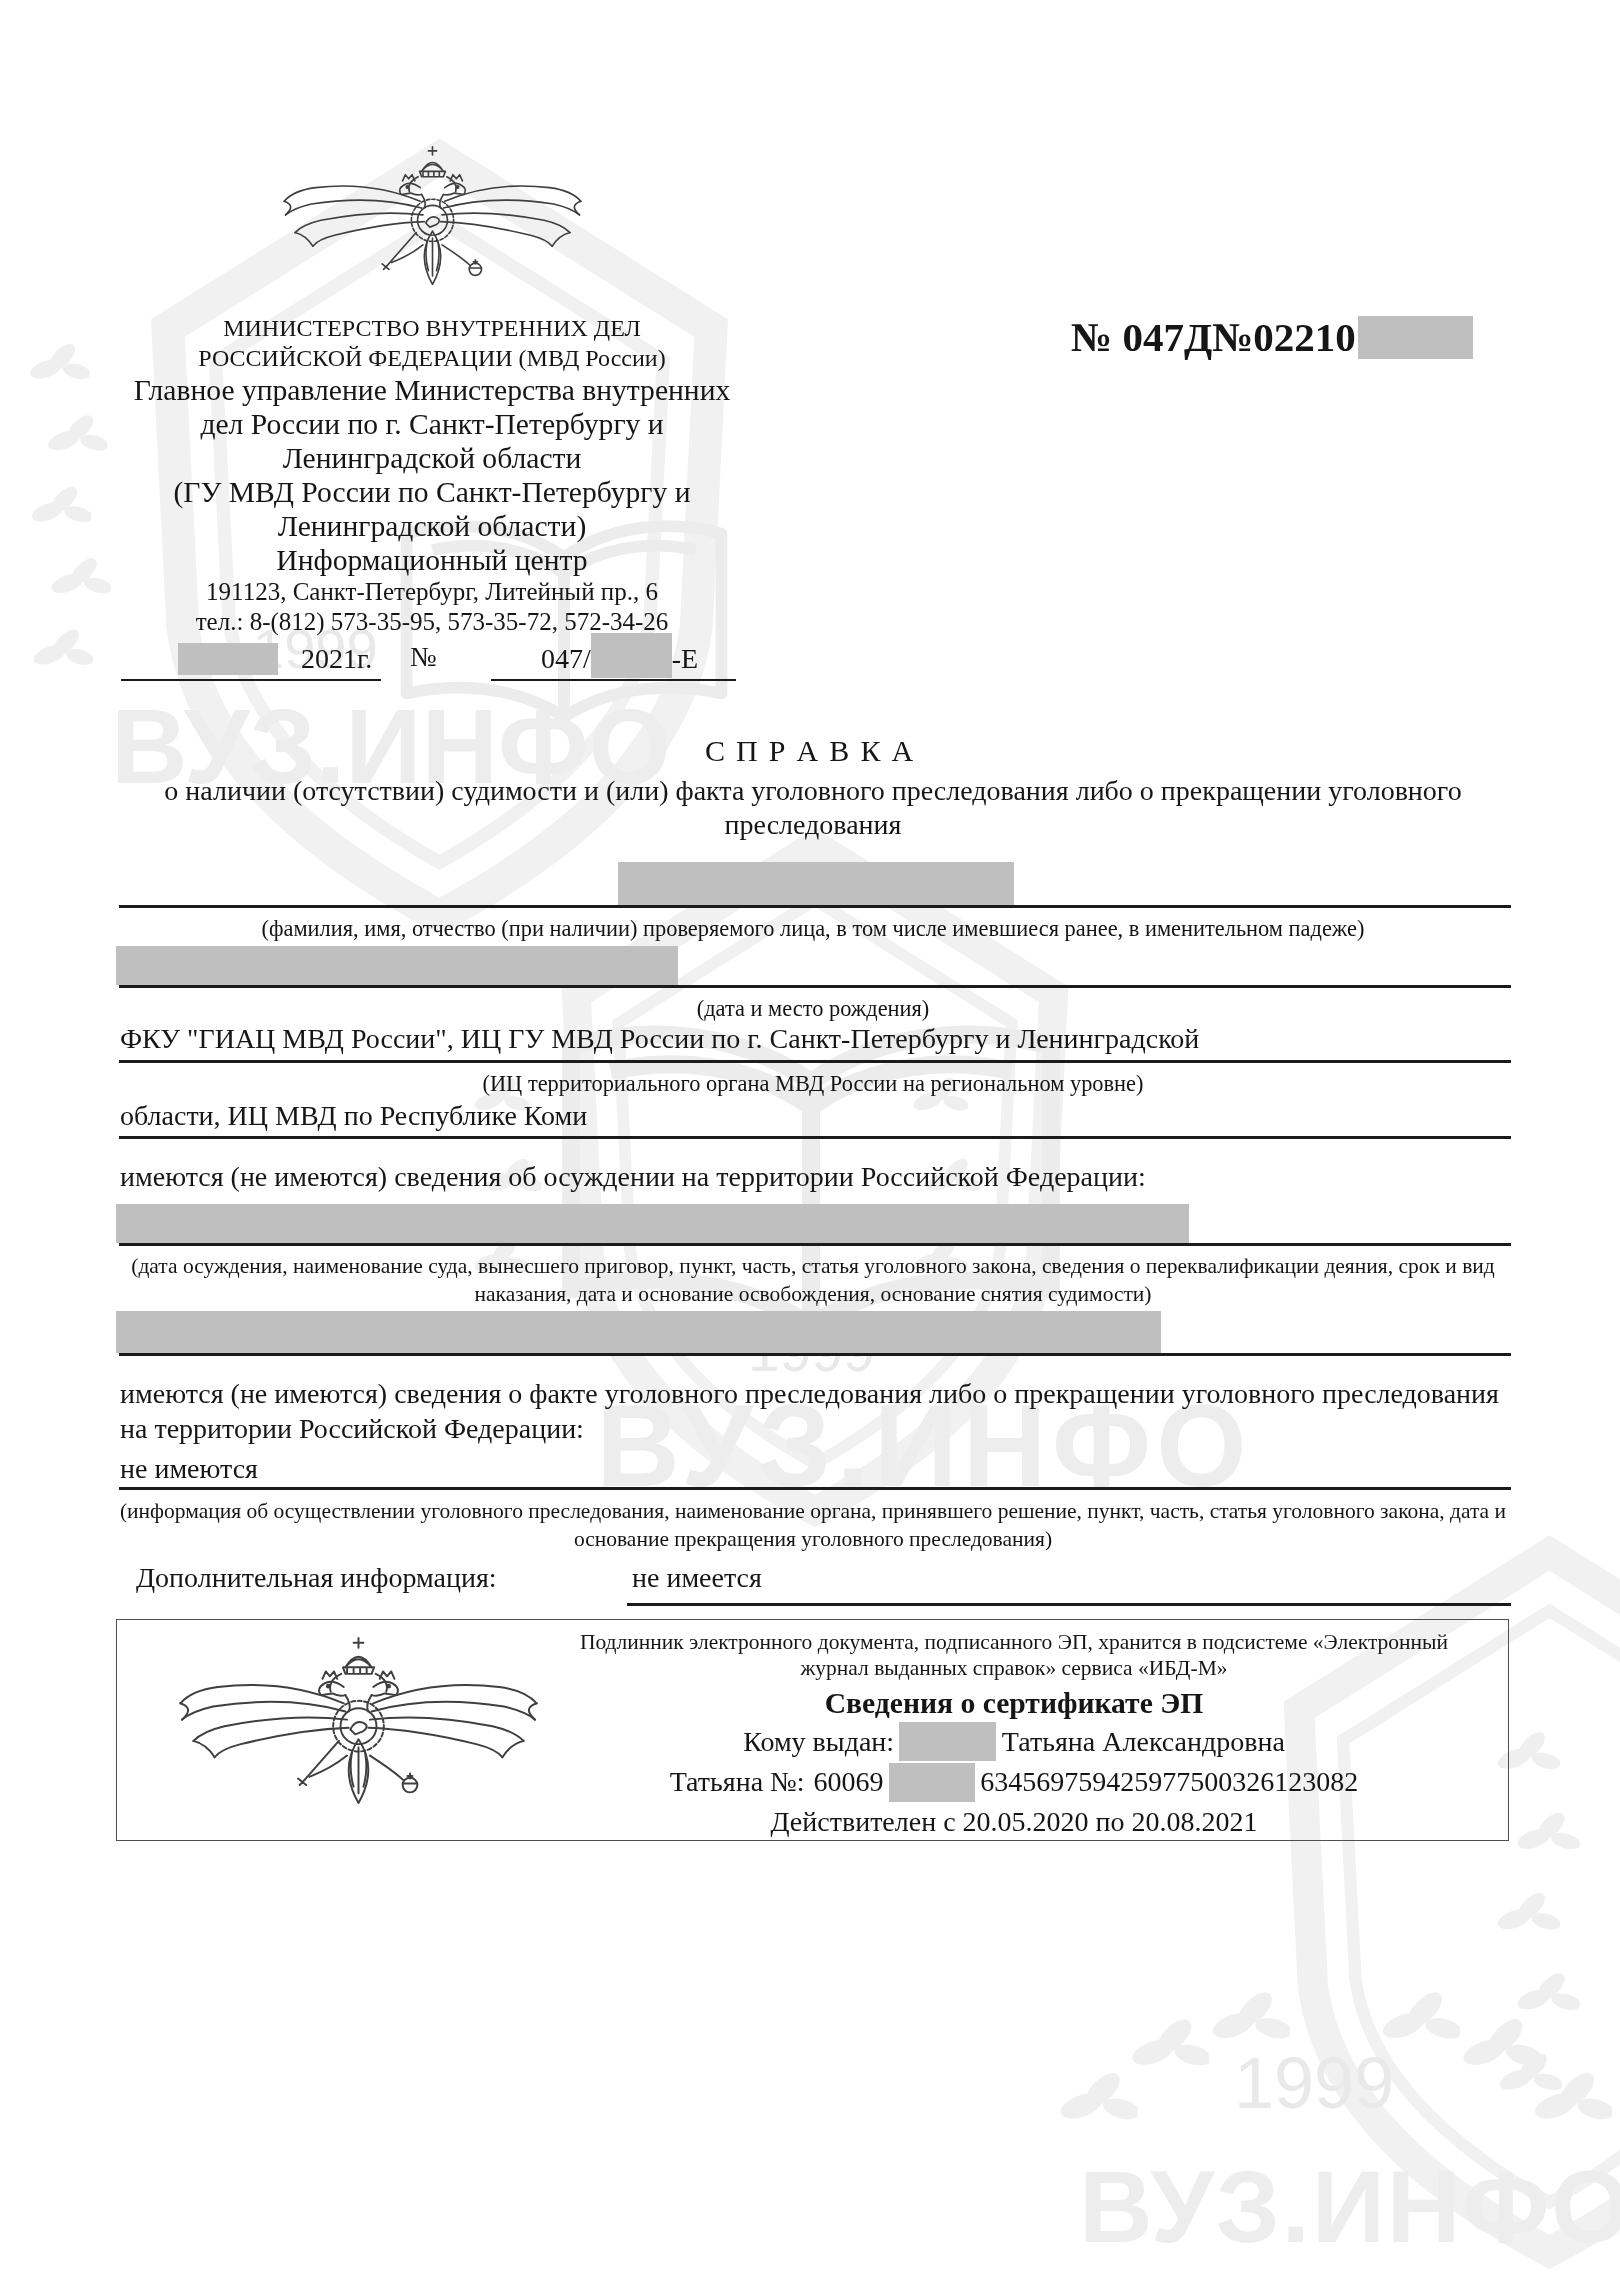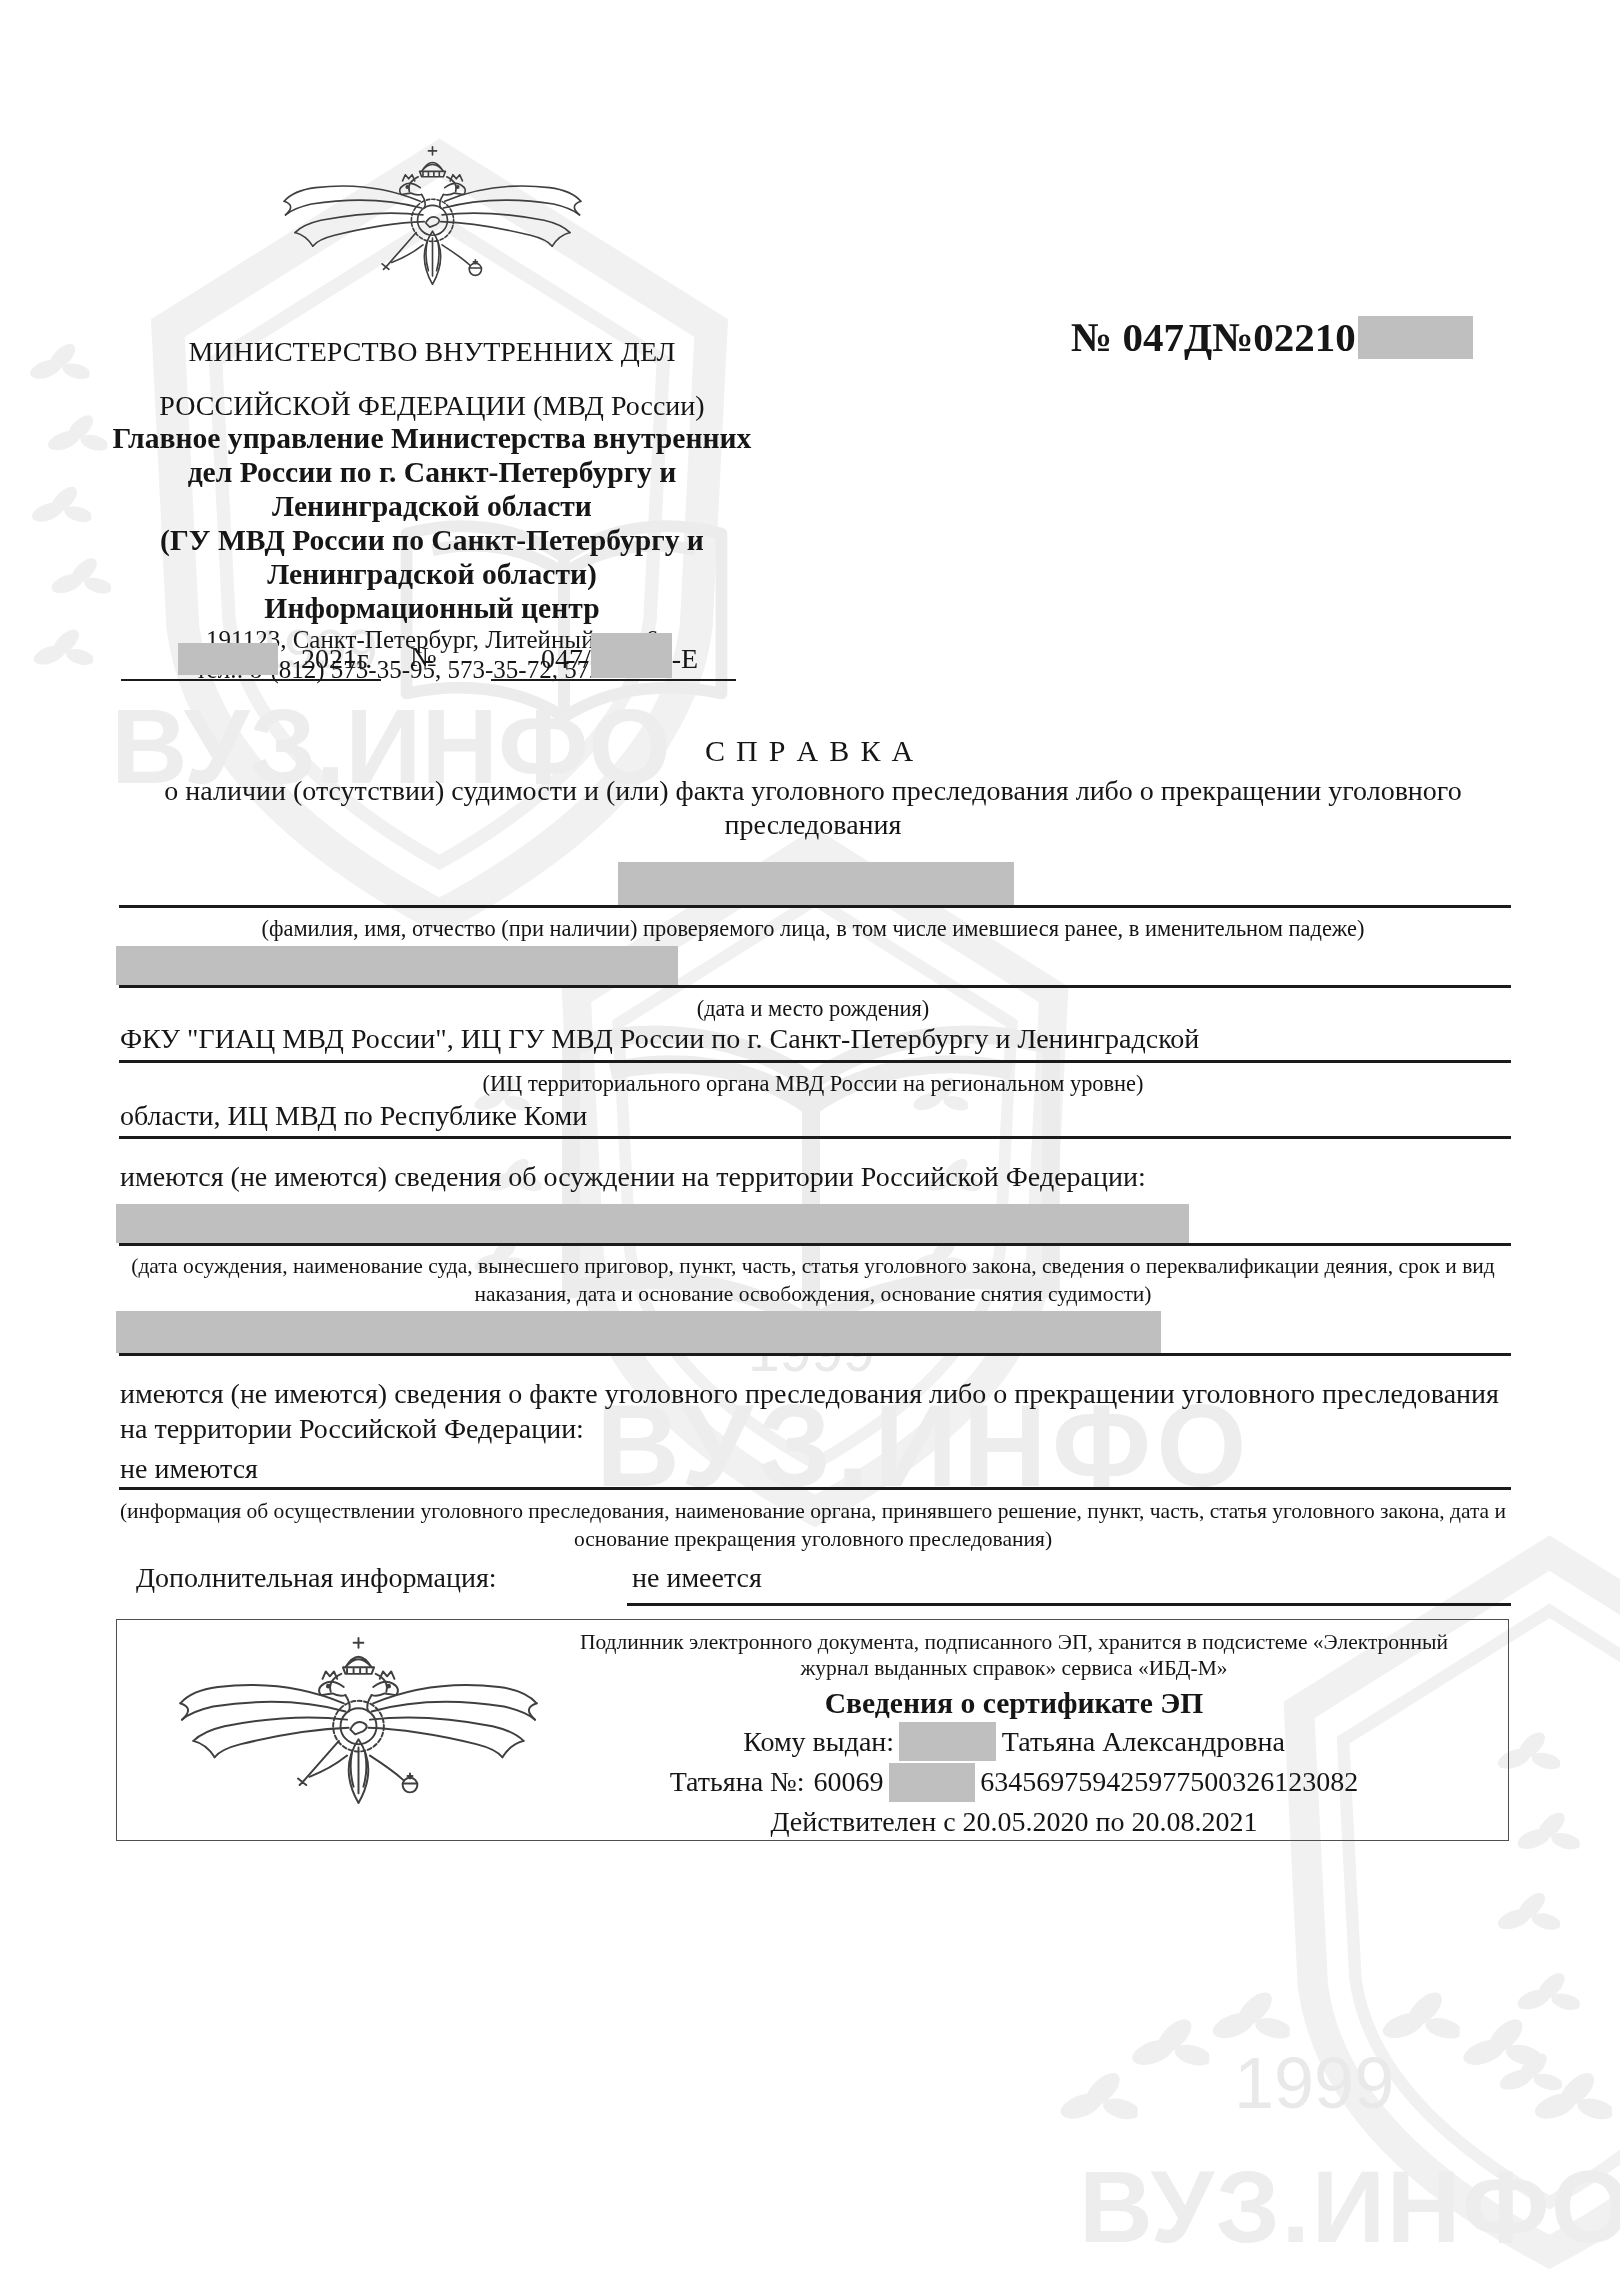--- a/index.html
+++ b/index.html
@@ -6,22 +6,22 @@
   .page{position:relative;width:1620px;height:2293px;background:#ffffff;overflow:hidden;
         font-family:"Liberation Serif","DejaVu Serif",serif;color:#161616;}
   .abs{position:absolute;}
   .wm-layer{position:absolute;inset:0;z-index:0;}
   .content{position:absolute;inset:0;z-index:1;}
   
   .wm-brand{font-family:"Liberation Sans","DejaVu Sans",sans-serif;font-weight:700;color:#ededed;white-space:nowrap;}
   .wm-year{font-family:"Liberation Sans","DejaVu Sans",sans-serif;font-weight:400;color:#e9e9e9;white-space:nowrap;}
   
   .org-block{left:85px;top:313px;width:694px;text-align:center;}
-  .org-s{font-size:28px;line-height:30px;margin-top:24px;}
-  .org-b{font-size:29.6px;line-height:34px;font-weight:700;}
+  .org-s{font-size:24px;line-height:30px;}
+  .org-b{font-size:29.6px;line-height:34px;font-weight:400;}
   .org-a{font-size:25px;line-height:29.6px;}
   .redact{background:#bfbfbf;display:inline-block;}
   .rule{background:#1b1b1b;height:2.7px;}
   .seg{border-bottom:2.7px solid #1b1b1b;display:flex;align-items:center;}
   .docnum{font-size:41px;font-weight:700;white-space:nowrap;display:flex;align-items:center;}
   .title{width:100%;text-align:center;font-size:30px;font-weight:400;letter-spacing:1.8px;}
   .subtitle{left:116px;width:1394px;text-align:center;font-size:28px;line-height:34px;}
   .subtitle>span{display:inline-block;max-width:1325px;}
   .cap{left:116px;width:1394px;text-align:center;font-size:22.4px;line-height:29px;color:#141414;}
   .cap>span{display:inline-block;max-width:1394px;}

